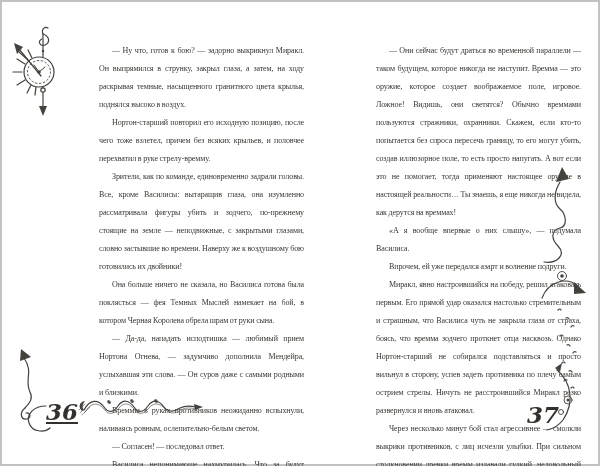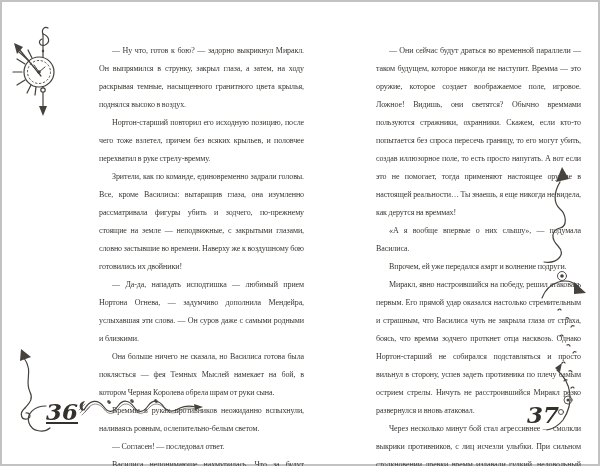--- a/index.html
+++ b/index.html
@@ -59,22 +59,22 @@
       <path d="M35,52 L13,25"></path>
       <path class="fill" d="M8,19 L17,23 L11,30 Z"></path>
       <circle class="white" cx="37" cy="66" r="2.2" style="stroke:#45413c"></circle>
       <circle class="fill" cx="37" cy="27" r="1.2"></circle>
     </svg>
 
     <div class="text-col" id="left-text">
         <p>— Ну что, готов к бою? — задорно выкрикнул Миракл. Он выпрямился в струнку, закрыл глаза, а затем, на ходу раскрывая темные, насыщенного гранитного цвета крылья, поднялся высоко в воздух.</p>
         <p>Нортон-старший повторил его исходную позицию, после чего тоже взлетел, причем без всяких крыльев, и половчее перехватил в руке стрелу-времму.</p>
         <p>Зрители, как по команде, единовременно задрали головы. Все, кроме Василисы: вытаращив глаза, она изумленно рассматривала фигуры убить и зодчего, по-прежнему стоящие на земле — неподвижные, с закрытыми глазами, словно застывшие во времени. Наверху же к воздушному бою готовились их двойники!</p>
+        <p>Она больше ничего не сказала, но Василиса готова была поклясться — фея Темных Мыслей намекает на бой, в котором Черная Королева обрела шрам от руки сына.</p>
         <p>— Да-да, нападать исподтишка — любимый прием Нортона Огнева, — задумчиво дополнила Мендейра, услыхавшая эти слова. — Он суров даже с самыми родными и близкими.</p>
-        <p>Она больше ничего не сказала, но Василиса готова была поклясться — фея Темных Мыслей намекает на бой, в котором Черная Королева обрела шрам от руки сына.</p>
         <p>Времмы в руках противников неожиданно вспыхнули, наливаясь ровным, ослепительно-белым светом.</p>
         <p>— Согласен! — последовал ответ.</p>
         <p>Василиса непонимающе нахмурилась. Что за будут такие? Гроза, перехватив ее ошалелый взгляд, тут же объяснила:</p>
       </div>
 
     <svg class="orn" style="left:8px;top:346px;" width="52" height="88" viewBox="0 0 52 88">
       <path class="fill" d="M13,3 L23,11 L12,15 Z"></path>
       <path d="M16,12 C26,26 16,34 22,46 C26,54 20,58 17,62"></path>
       <path d="M17,62 C11,67 13,74 19,73 C24,72 22,66 18,67"></path>
       <path d="M38,60 C26,60 18,68 21,77 C24,86 36,87 42,82"></path>

